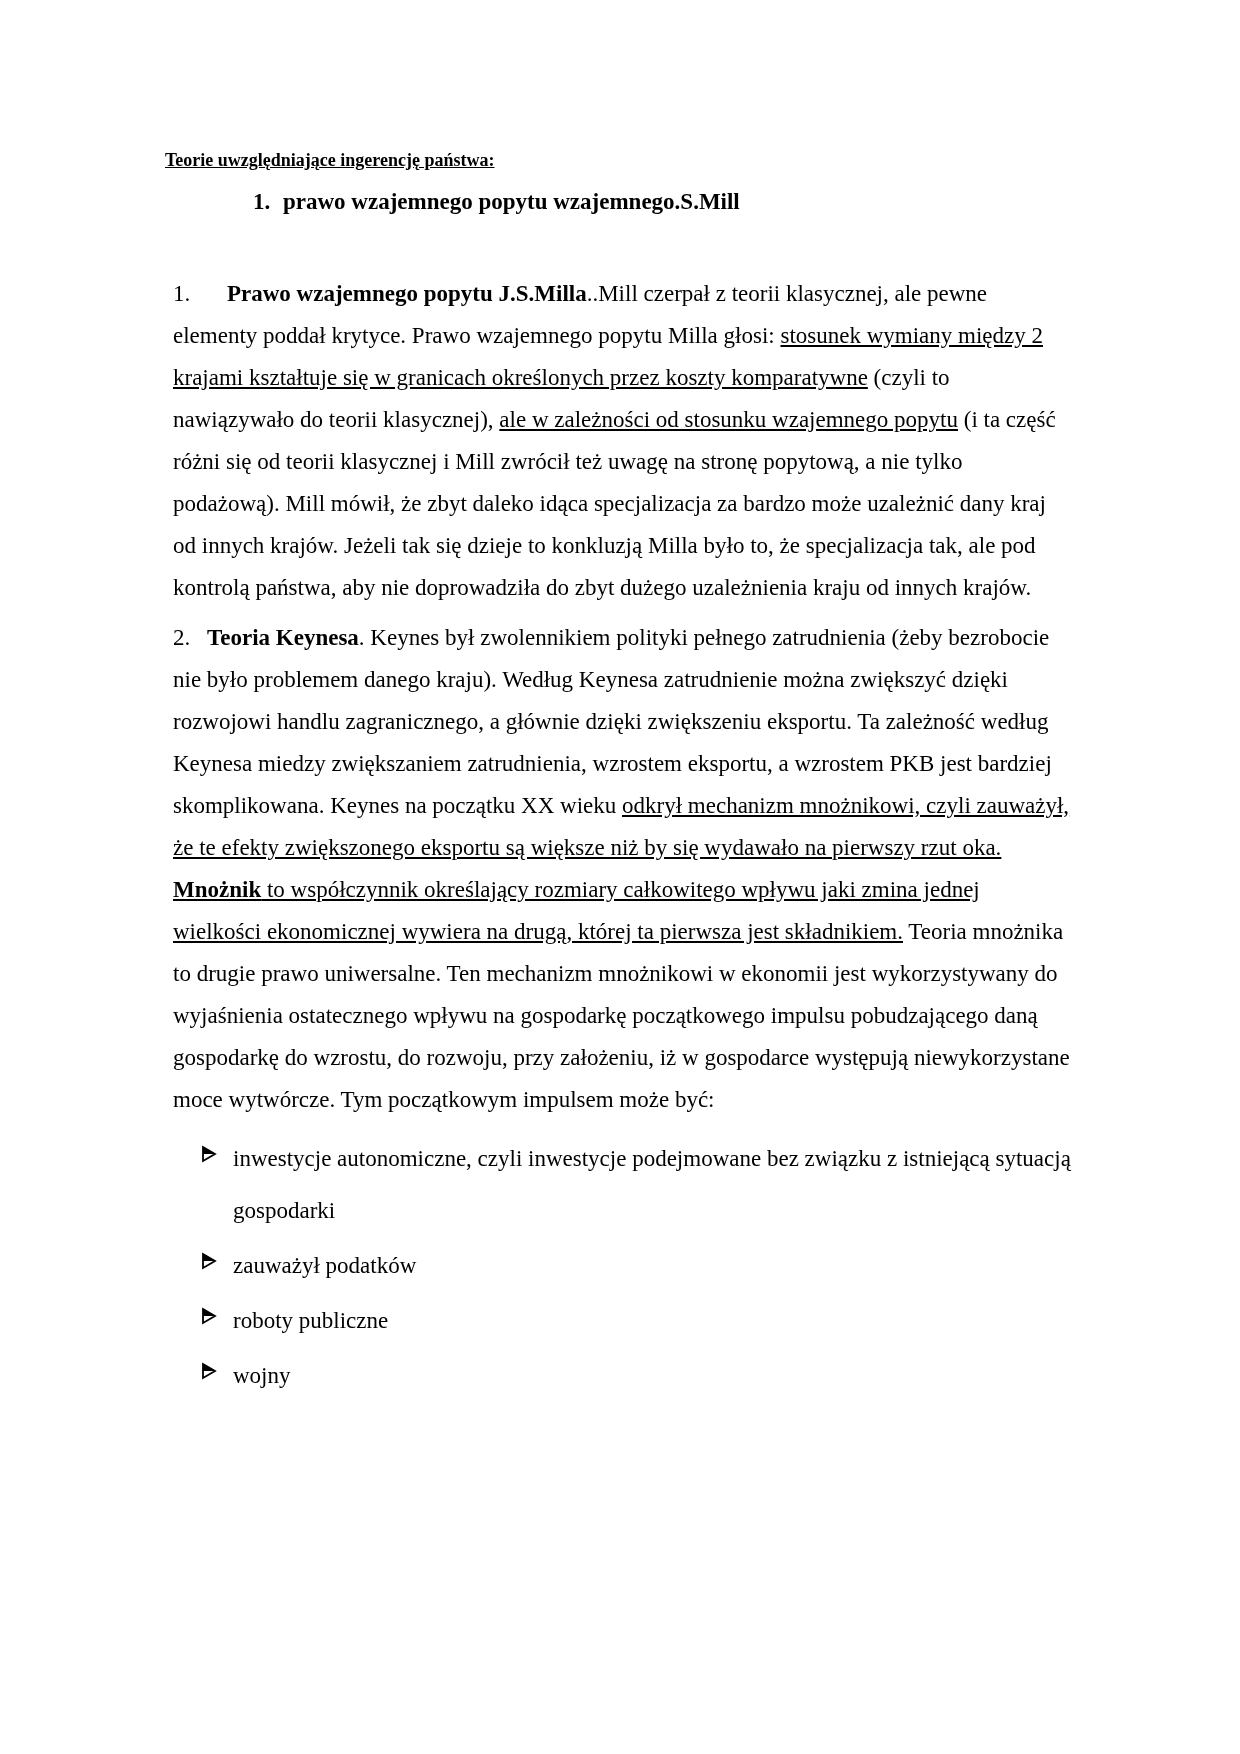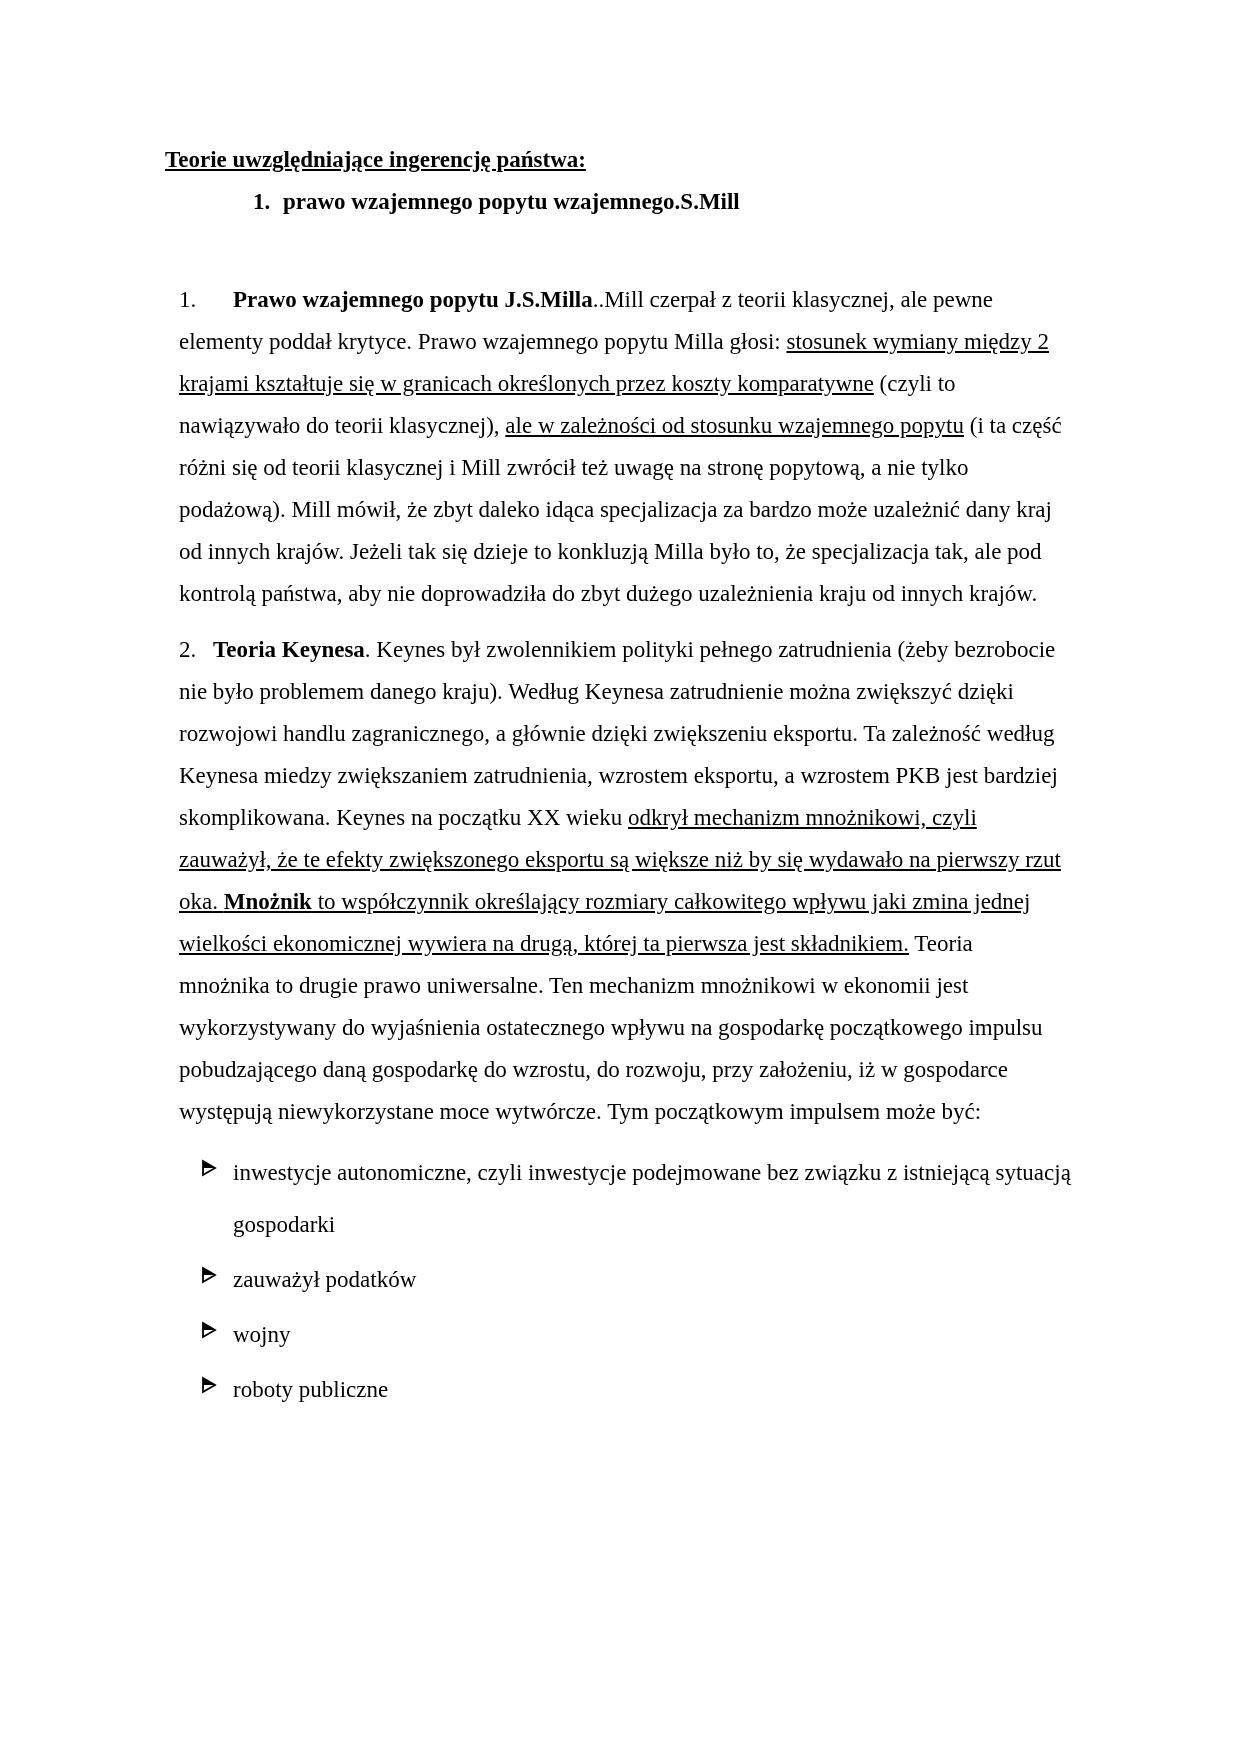--- a/index.html
+++ b/index.html
@@ -16,35 +16,35 @@
     top:139px;
     width:916px;
     font-family:"Liberation Serif","DejaVu Serif",serif;
     font-size:23px;
     line-height:42px;
     color:#000000;
     text-align:left;
   }
   .doc-title {
     margin:0;
-    font-size:23px;
+    font-size:18px;
     font-weight:bold;
     text-decoration:underline;
     line-height:42px;
   }
   .num-list {
     list-style:none;
     margin:0;
     padding:0 0 0 88px;
     font-weight:bold;
   }
   .num-list li { line-height:42px; }
   .num-list .li-num { display:inline-block; width:30px; }
   .spacer { height:42px; }
-  .para { margin:14px; }
+  .para { margin:8px; }
   .b { font-weight:bold; }
   .u { text-decoration:underline; }
   .num-wide  { display:inline-block; width:54px; }
   .num-narrow{ display:inline-block; width:34px; }
   .bullet-list {
     list-style:none;
     margin:12px 0 0 0;
     padding:0;
   }
   .bullet-list li {
@@ -94,25 +94,25 @@
           <path d="M2 2 L14 9 L2 9 Z" fill="#000"></path>
           <path d="M2 2 L14 9 L2 16 Z" fill="none" stroke="#000" stroke-width="1.8"></path>
         </svg>
         <span>zauważył podatków</span>
       </li>
       <li>
         <svg class="bullet-marker" viewBox="0 0 16 18" xmlns="http://www.w3.org/2000/svg">
           <path d="M2 2 L14 9 L2 9 Z" fill="#000"></path>
           <path d="M2 2 L14 9 L2 16 Z" fill="none" stroke="#000" stroke-width="1.8"></path>
         </svg>
-        <span>wojny</span>
+        <span>roboty publiczne</span>
       </li>
       <li>
         <svg class="bullet-marker" viewBox="0 0 16 18" xmlns="http://www.w3.org/2000/svg">
           <path d="M2 2 L14 9 L2 9 Z" fill="#000"></path>
           <path d="M2 2 L14 9 L2 16 Z" fill="none" stroke="#000" stroke-width="1.8"></path>
         </svg>
-        <span>roboty publiczne</span>
+        <span>wojny</span>
       </li>
     </ul>
 
   </div>
 </div>
 
 </body></html>

